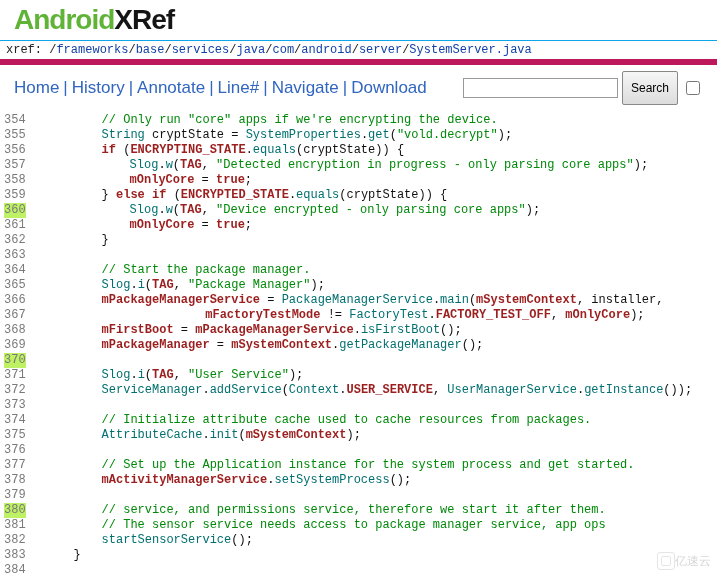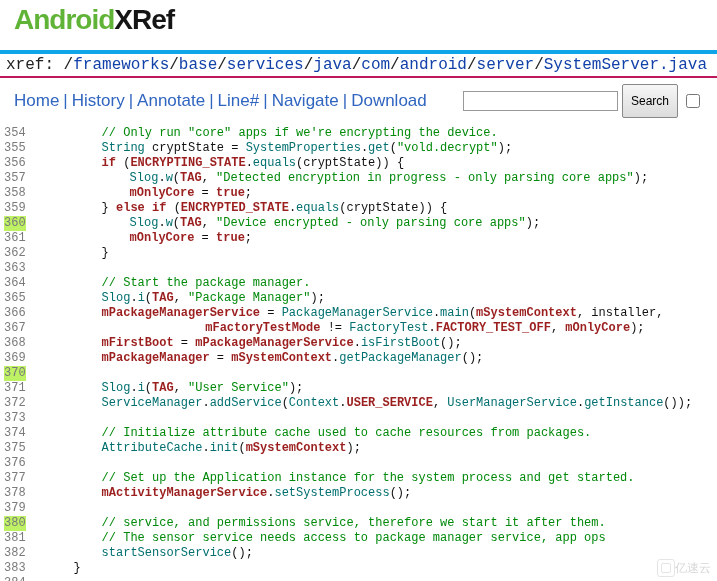--- a/index.html
+++ b/index.html
@@ -5,36 +5,36 @@
   * { box-sizing: border-box; }
   body {
     margin: 0;
     font-family: Verdana, Arial, sans-serif;
     font-size: 13px;
     background: #fff;
     color: #333;
     width: 717px;
   }
   .header {
-    padding: 4px 8px 14px 14px;
-    border-bottom: 4px solid #0ea5e9;
+    padding: 4px 8px 4px 14px;
+    border-bottom: 1px solid #0ea5e9;
     display: flex;
     align-items: flex-end;
     gap: 6px;
   }
   .logo { font-weight: bold; font-size: 28px; letter-spacing: -1px; }
   .logo-a { color: #5fb336; }
   .logo-x { color: #151515; }
   .version { color: #4d8fc9; font-size: 11px; padding-bottom: 4px; font-style: italic; }
   .pathbar {
     font-family: "Courier New", monospace;
-    font-size: 16px;
+    font-size: 12px;
     padding: 2px 6px 2px;
     color: #222;
-    border-bottom: 2px solid #be185d;
+    border-bottom: 6px solid #be185d;
     white-space: nowrap;
     overflow: hidden;
   }
   .pathbar a { color: #1241a9; text-decoration: none; }
   .navbar {
     display: flex;
     align-items: center;
     padding: 6px 14px;
     gap: 4px;
     font-size: 17px;
@@ -68,21 +68,21 @@
   .str { color: #018909; }
   .cls { color: #016f6f; }
   .mth { color: #016f6f; }
   .nm { color: #111; }
   .p { color: #111; }
   .indent0 { padding-left: 40px; }
   .indent1 { padding-left: 68px; }
   .indent2 { padding-left: 96px; }
   .indent3 { padding-left: 124px; text-align: center; }
   .watermark {
-    position: fixed; right: 6px; bottom: 4px; opacity: .22;
+    position: fixed; right: 6px; bottom: 11px; opacity: .22;
     font-size: 12px; font-family: sans-serif; display:flex; align-items:center; gap:0;
     color:#444;
   }
   .wm-ico { width:18px;height:18px;border:1px solid #888;border-radius:3px;position:relative; }
   .wm-ico::before { content:"";position:absolute;left:3px;top:3px;right:3px;bottom:3px;border:1px solid #888;border-radius:2px; }
 </style>
 </head>
 <body>
 
 <div class="header">

